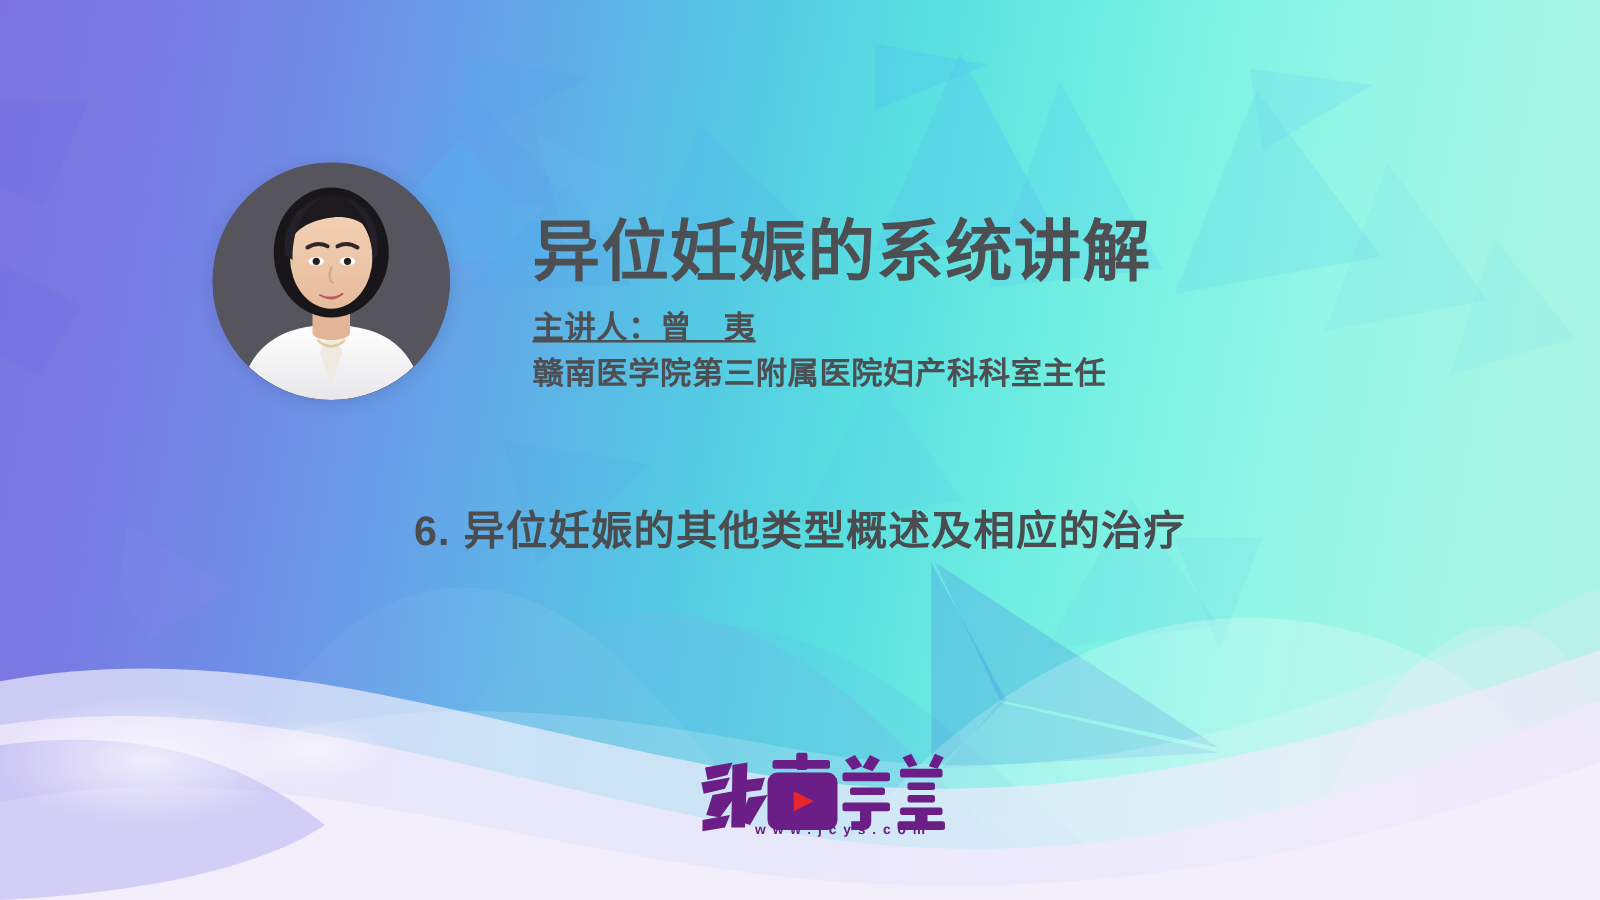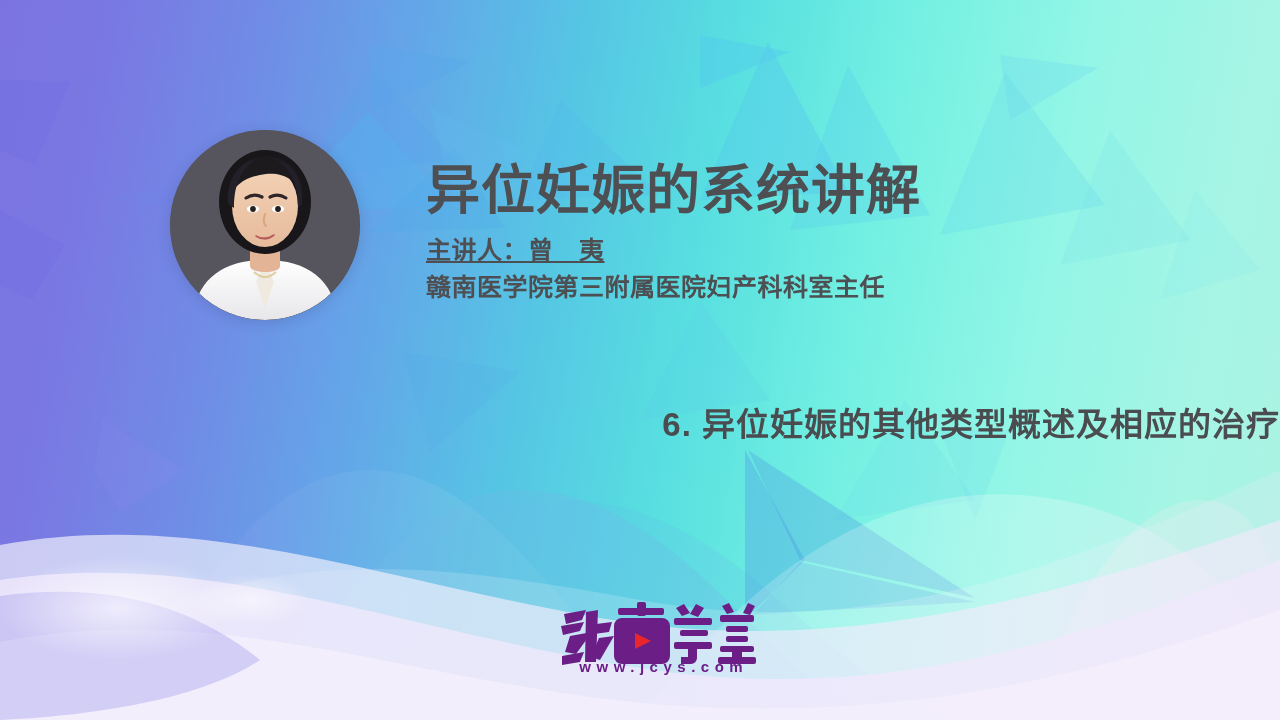--- a/index.html
+++ b/index.html
@@ -49,21 +49,21 @@
     overflow: hidden;
     background: #55545c;
     box-shadow: 0 2px 14px rgba(40,40,80,.18);
   }
   .avatar svg { display: block; width: 190px; height: 190px; }
 
   
   .title-block {
     position: absolute;
     left: 426px;
-    top: 160px;
+    top: 172px;
     width: 700px;
   }
   .main-title {
     margin: 0;
     font-size: 54px;
     line-height: 1.12;
     font-weight: 700;
     letter-spacing: 1px;
     color: #4d4f52;
     white-space: nowrap;
@@ -86,44 +86,44 @@
     color: #4d4f52;
     letter-spacing: .5px;
     white-space: nowrap;
   }
 
   .chapter {
     position: absolute;
     left: 0;
     right: 0;
     top: 398px;
-    text-align: right;
+    text-align: center;
     font-size: 33px;
     font-weight: 700;
     color: #4a4c4f;
     letter-spacing: 1px;
     white-space: nowrap;
   }
 
   
   .logo {
     position: absolute;
     left: 556px;
     top: 602px;
     width: 200px;
     height: 82px;
   }
   .logo svg { display: block; width: 200px; height: 82px; }
   .logo-url {
     position: absolute;
-    left: 5px;
+    left: 16px;
     top: 56px;
     width: 200px;
     text-align: center;
-    font-size: 15px;
+    font-size: 11px;
     font-weight: 700;
     letter-spacing: 5.5px;
     color: #6b1f86;
     text-indent: 5.5px;
   }
 </style>
 </head>
 <body>
 
 <div class="slide">

